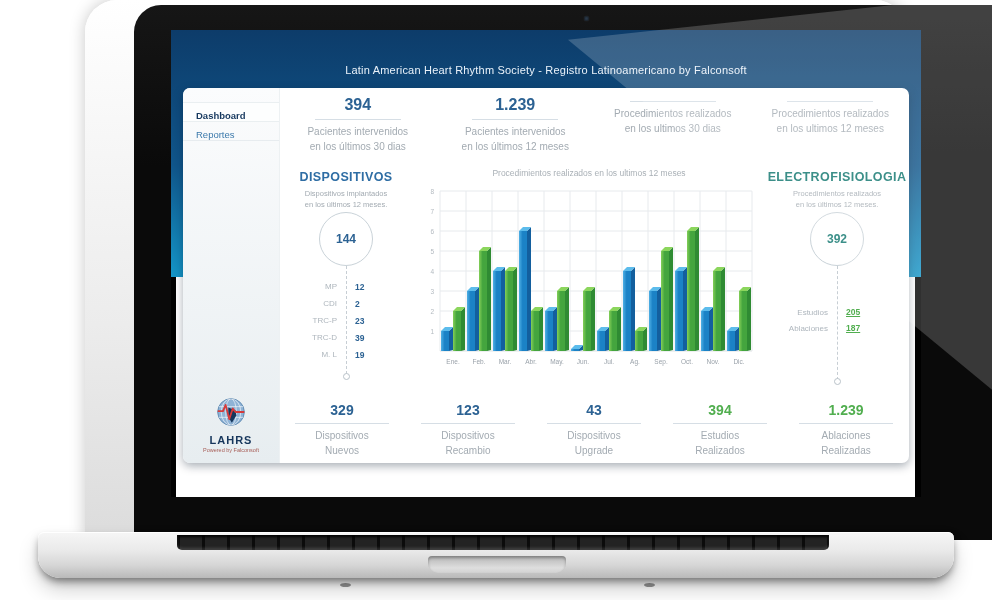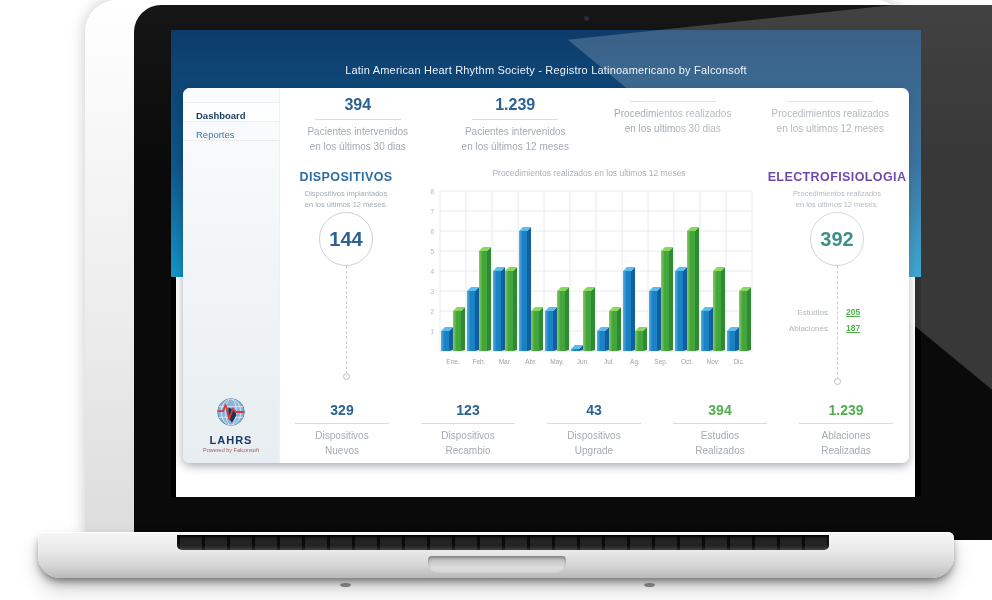--- a/index.html
+++ b/index.html
@@ -40,24 +40,24 @@
   .stat.blue .num{color:#2c6293;} .stat.green .num{color:#51ae4f;}
   .stat .rule{width:86px;margin:5px auto 5px;border-top:1px solid #d6dee5;}
   .stat .lbl{font-size:10px;color:#a3abb2;line-height:1.45;white-space:pre-line;}
   .stats-row.bottom .num{font-size:14px;}
   .stats-row.bottom .rule{width:94px;}
   
   .mid{position:absolute;left:0;top:68px;width:630px;height:244px;display:flex;}
   .panel{position:relative;height:244px;}
   .panel.disp{width:134px;} .panel.elec{width:144px;} .panel.chart{flex:1;}
   .p-title{position:absolute;top:14px;width:100%;text-align:center;font-size:12.5px;font-weight:bold;letter-spacing:.4px;}
-  .panel.disp .p-title{color:#2e6da4;} .panel.elec .p-title{color:#4c1d95;}
+  .panel.disp .p-title{color:#2e6da4;} .panel.elec .p-title{color:#0f766e;}
   .p-sub{position:absolute;top:33px;width:100%;text-align:center;font-size:7.5px;color:#a3abb2;line-height:1.4;white-space:pre-line;}
   .big-circle{position:absolute;top:56px;left:50%;width:52px;height:52px;margin-left:-27px;border:1px solid #c9d2d8;
-    border-radius:50%;display:flex;align-items:center;justify-content:center;font-size:20px;font-weight:bold;background:#fff;z-index:2;}
+    border-radius:50%;display:flex;align-items:center;justify-content:center;font-size:12px;font-weight:bold;background:#fff;z-index:2;}
   .panel.disp .big-circle{color:#2c6293;} .panel.elec .big-circle{color:#0f766e;}
   .dash-line{position:absolute;left:50%;top:110px;height:108px;border-left:1px dashed #c7ced4;z-index:0;}
   .end-dot{position:absolute;left:50%;width:5px;height:5px;margin-left:-3px;border:1px solid #b9c2c9;border-radius:50%;background:#fff;z-index:2;}
   .rows{position:absolute;left:0;width:100%;z-index:2;}
   .drow{display:flex;height:17px;align-items:center;}
   .drow .dlbl{flex:1;text-align:right;font-size:8px;color:#aeb6bd;padding-right:9px;}
   .drow .dval{flex:1;text-align:left;font-size:8.5px;font-weight:bold;padding-left:9px;}
   .panel.disp .dval{color:#2c6293;} .panel.elec .dval{color:#51ae4f;text-decoration:underline;}
   .panel.elec .drow{height:16px;}
   .chart-title{position:absolute;top:12px;width:100%;text-align:center;font-size:8.5px;color:#a9b0b6;}
@@ -144,20 +144,42 @@
               </div>
             </div>
 
             <div class="mid">
               <div class="panel disp">
                 <div class="p-title">DISPOSITIVOS</div>
                 <div class="p-sub">Dispositivos implantados
 en los últimos 12 meses.</div>
                 <div class="dash-line"></div>
                 <div class="big-circle">144</div>
+                <div class="rows" style="top:122px;">
+                  <div class="drow">
+                    <span class="dlbl">MP</span>
+                    <span class="dval">12</span>
+                  </div>
+                  <div class="drow">
+                    <span class="dlbl">CDI</span>
+                    <span class="dval">2</span>
+                  </div>
+                  <div class="drow">
+                    <span class="dlbl">TRC-P</span>
+                    <span class="dval">23</span>
+                  </div>
+                  <div class="drow">
+                    <span class="dlbl">TRC-D</span>
+                    <span class="dval">39</span>
+                  </div>
+                  <div class="drow">
+                    <span class="dlbl">M. L</span>
+                    <span class="dval">19</span>
+                  </div>
+                </div>
                 <div class="end-dot" style="top:217px;"></div>
               </div>
 
               <div class="panel chart">
                 <div class="chart-title">Procedimientos realizados en los ultimos 12 meses</div>
                 <svg id="bars-chart" class="chart-svg" width="334" height="196" viewBox="0 0 334 196">
                     <defs>
                       <linearGradient id="bGrad" x1="0" y1="0" x2="1" y2="0">
                         <stop offset="0%" stop-color="#4fb0e5"></stop>
                         <stop offset="45%" stop-color="#1b82c6"></stop>

